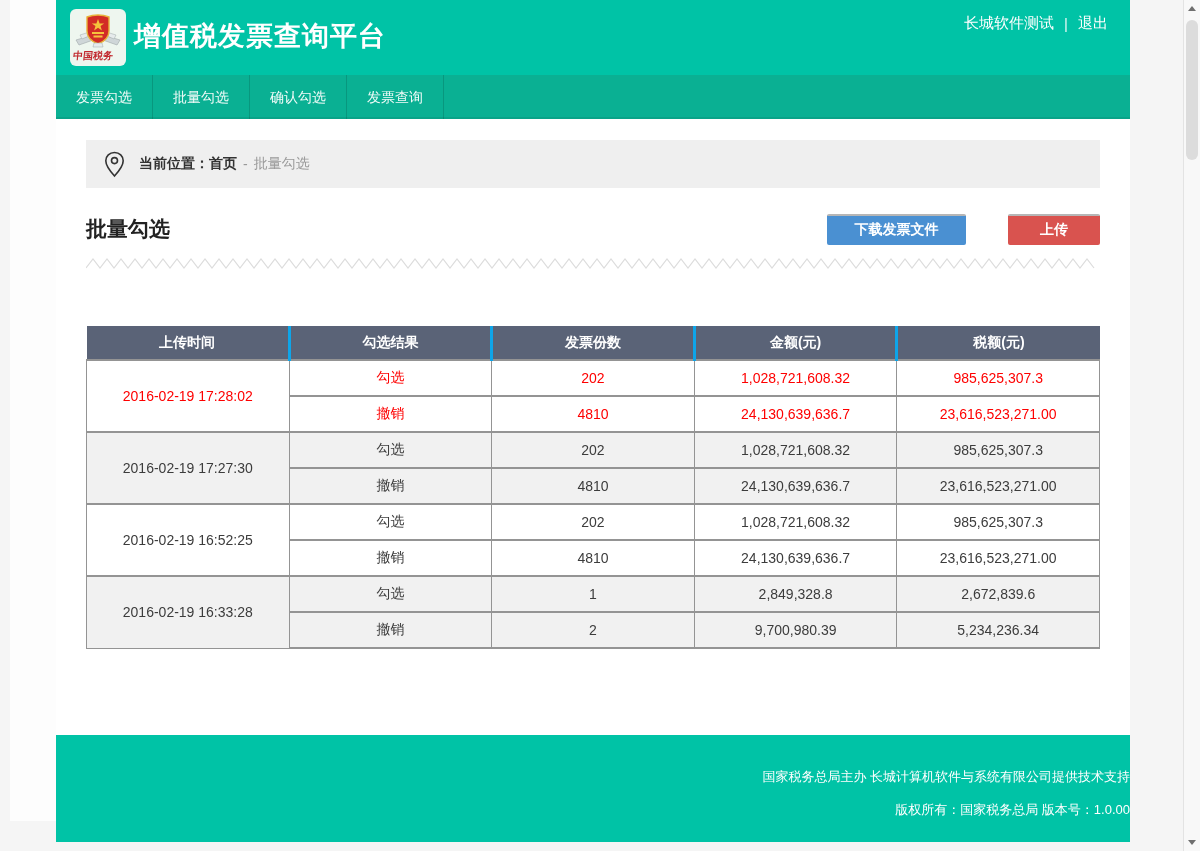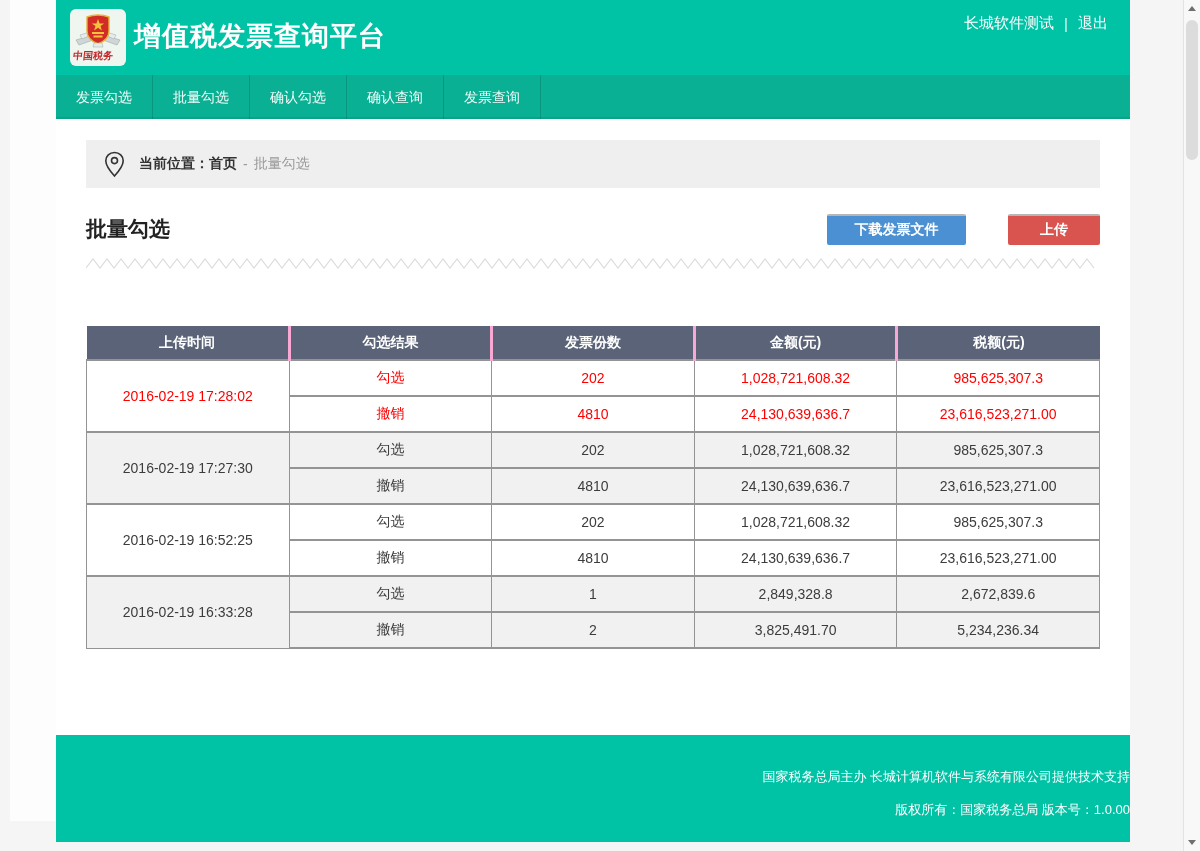--- a/index.html
+++ b/index.html
@@ -40,21 +40,21 @@
          font-family:"Liberation Sans","DejaVu Sans",sans-serif; }
   .btn-blue { width:139px; background:var(--button-blue,#4a90d2); }
   .btn-red  { width:92px;  background:var(--button-red,#d9534f);margin-left:20px; }
 
   .zigzag { margin-top:12px; height:14px; width:100%; }
 
   
   table.batch { margin-top:51px; width:100%; border-collapse:collapse; table-layout:fixed;
                 font-size:14px; color:#3c3c3c; }
   table.batch thead th { background:var(--table-header-bg,#5a6377); color:#fff; font-weight:bold;
-                         height:34px; font-size:14px; border-left:3px solid #f9a8d4;
+                         height:34px; font-size:14px; border-left:3px solid #0ea5e9;
                          border-bottom:1px solid #949494; }
   table.batch thead th:first-child { border-left:none; }
   table.batch tbody td { border:1px solid #949494; border-top-width:2px; height:36px;
                          text-align:center; background:#fff; }
   table.batch tbody tr:last-child td { border-bottom-width:2px; }
   table.batch tbody tr.alt td { background:#f1f1f1; }
   table.batch tbody tr.hl td { color:var(--highlight-red,#fe0000); }
   table.batch td.time-cell { font-size:14px; }
 
   
@@ -105,21 +105,20 @@
       <span>长城软件测试</span>
       <span class="sep">|</span>
       <span>退出</span>
     </div>
   </div>
 
   <div class="nav">
     <div class="nav-tab">发票勾选</div>
     <div class="nav-tab">批量勾选</div>
     <div class="nav-tab">确认勾选</div>
-    <div class="nav-tab">确认查询</div>
     <div class="nav-tab">发票查询</div>
   </div>
 
   <div class="content">
 
     <div class="breadcrumb">
       <span class="pin">
         <svg width="21" height="27" viewBox="0 0 21 27">
           <path d="M10.5 1.5 C5.5 1.5 1.8 5.2 1.8 9.8 C1.8 15.5 10.5 25 10.5 25 C10.5 25 19.2 15.5 19.2 9.8 C19.2 5.2 15.5 1.5 10.5 1.5 Z" fill="none" stroke="#333" stroke-width="1.6"></path>
           <circle cx="10.5" cy="9.6" r="3" fill="none" stroke="#333" stroke-width="1.6"></circle>
@@ -195,21 +194,21 @@
           <tr class="alt">
             <td rowspan="2" class="time-cell">2016-02-19 16:33:28</td>
             <td>勾选</td>
             <td>1</td>
             <td>2,849,328.8</td>
             <td>2,672,839.6</td>
           </tr>
           <tr class="alt">
             <td>撤销</td>
             <td>2</td>
-            <td>3,825,491.70</td>
+            <td>9,700,980.39</td>
             <td>5,234,236.34</td>
           </tr>
         </tbody>
     </table>
   </div>
 
   <div class="footer">
     <div class="line1">国家税务总局主办 长城计算机软件与系统有限公司提供技术支持</div>
     <div class="line2">版权所有：国家税务总局 版本号：1.0.00</div>
   </div>

